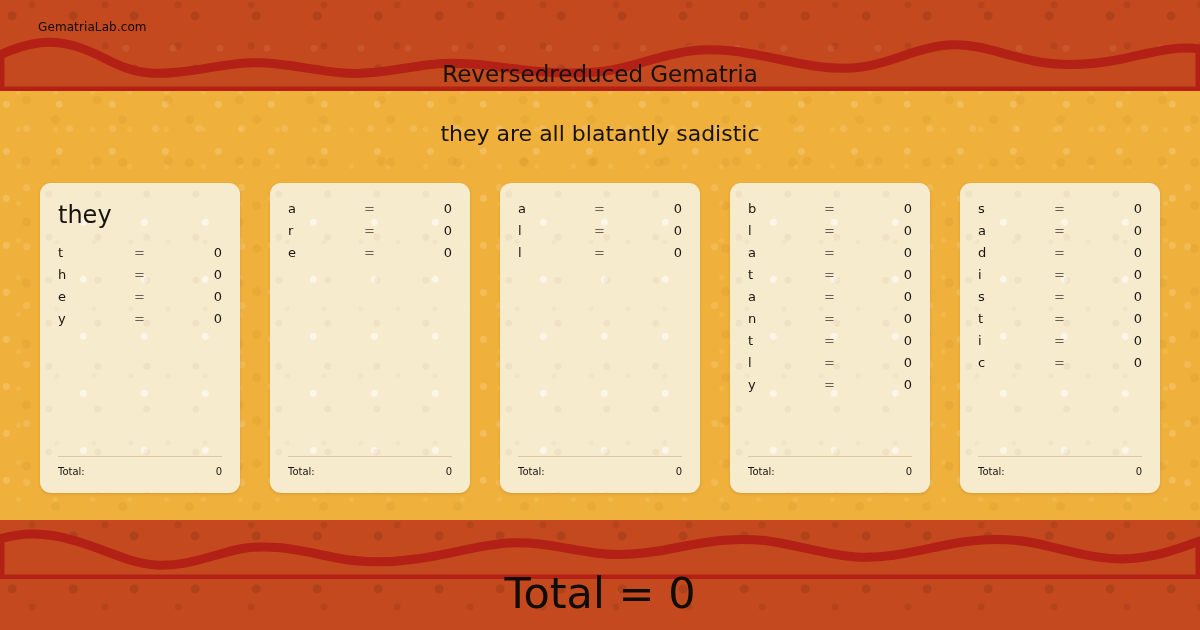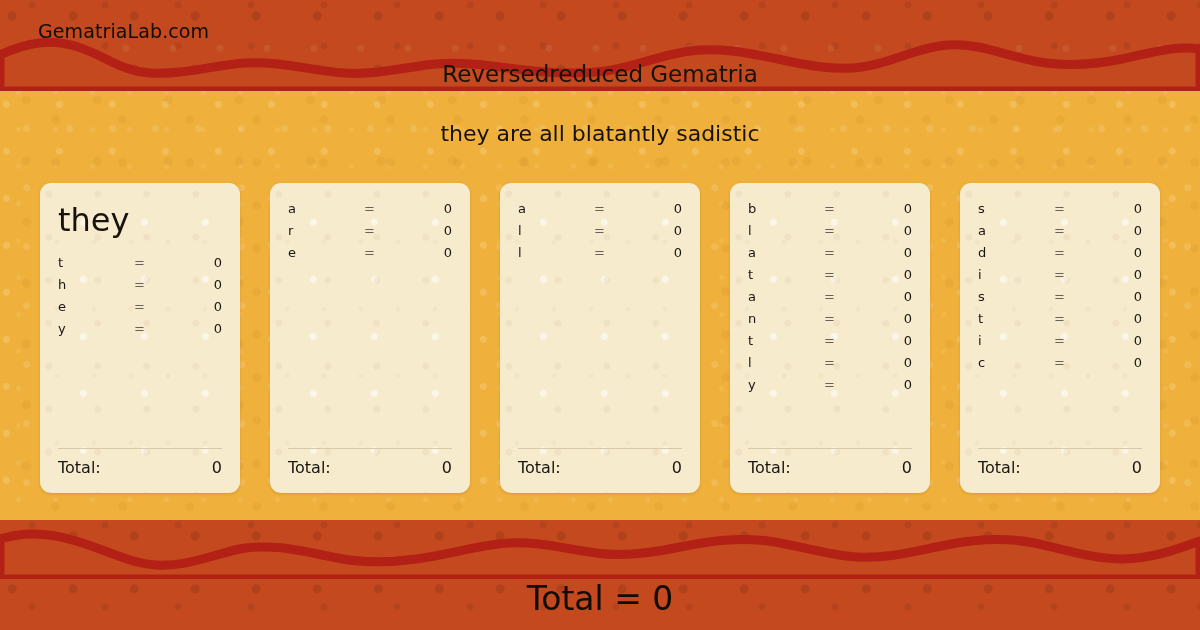--- a/index.html
+++ b/index.html
@@ -58,21 +58,21 @@
     display: block;
   }
   .band-top svg { bottom: -1px; height: 60px; }
   .band-bottom svg { top: -1px; height: 60px; }
 
   
   .logo {
     position: absolute;
     left: 38px;
     top: 20px;
-    font-size: 19px;
+    font-size: 12px;
     color: #0E0C08;
     letter-spacing: 0.1px;
     z-index: 12;
   }
 
   
   .title {
     position: absolute;
     top: 61px;
     left: 0;
@@ -114,21 +114,21 @@
       radial-gradient(circle at 71% 69%, rgba(255,255,255,0.55) 0 3px, rgba(0,0,0,0) 4px),
       radial-gradient(circle at 46% 88%, rgba(170,140,90,0.07) 0 2px, rgba(0,0,0,0) 3px);
     background-size: 49px 43px, 61px 57px, 37px 67px;
     border-radius: 11px;
     box-shadow: 0 1px 3px rgba(120,70,10,0.22);
     padding: 18px 18px 16px 18px;
     display: flex;
     flex-direction: column;
   }
   .card-title {
-    font-size: 32px;
+    font-size: 24px;
     color: #17120C;
     margin-bottom: 16px;
     white-space: nowrap;
     overflow: hidden;
   }
   .letters {
     flex: 1 1 auto;
   }
   .letter-row {
     display: flex;
@@ -149,38 +149,38 @@
     text-align: right;
     color: #191511;
   }
   .divider {
     border-top: 1px solid #D9C9A6;
     margin: 0 0 9px 0;
   }
   .total-row {
     display: flex;
     align-items: baseline;
-    font-size: 16px;
+    font-size: 10px;
   }
   .total-row .total-label {
     flex: 1 1 auto;
     color: #191511;
   }
   .total-row .total-val {
     color: #191511;
   }
 
   
   .grand-total {
     position: absolute;
     left: 0;
     bottom: 12px;
     width: 1200px;
     text-align: center;
-    font-size: 33px;
+    font-size: 43px;
     color: #100C06;
     z-index: 12;
   }
 </style>
 </head>
 <body>
 
 <div class="canvas">
 
   <div class="band band-top">

